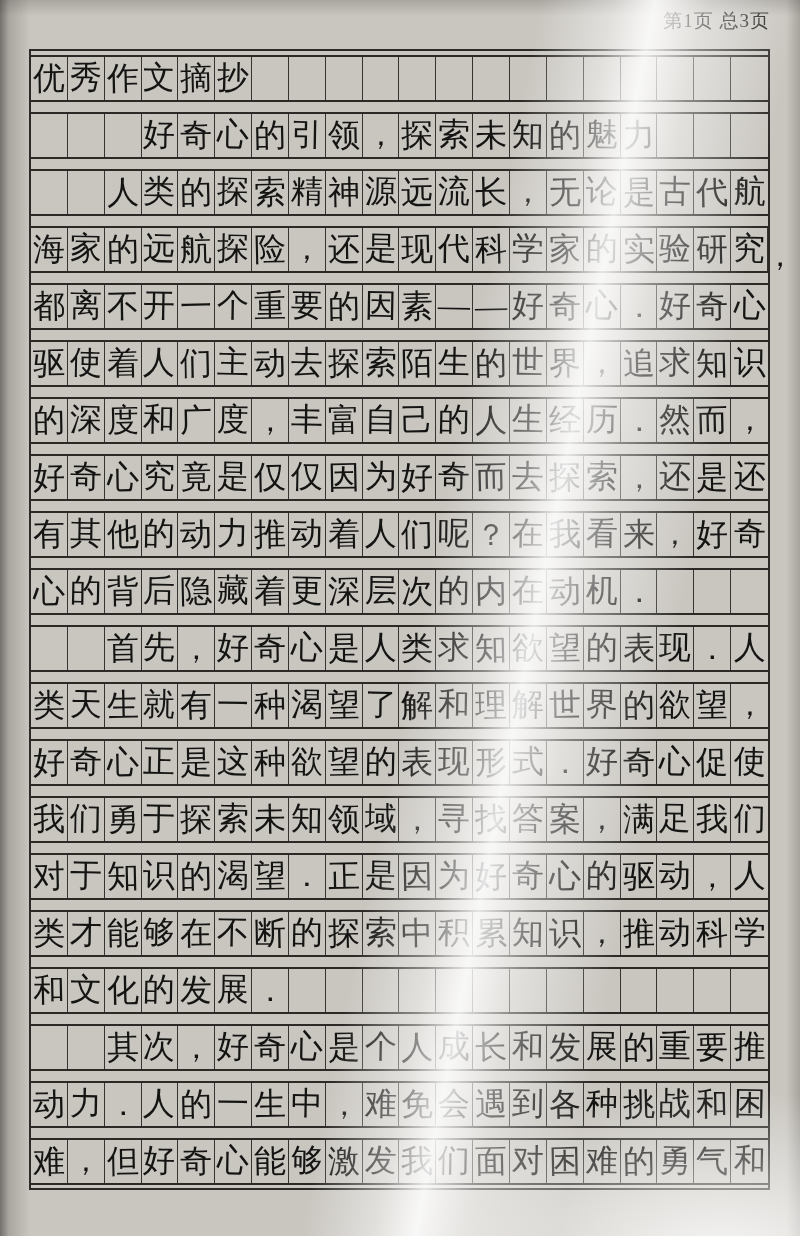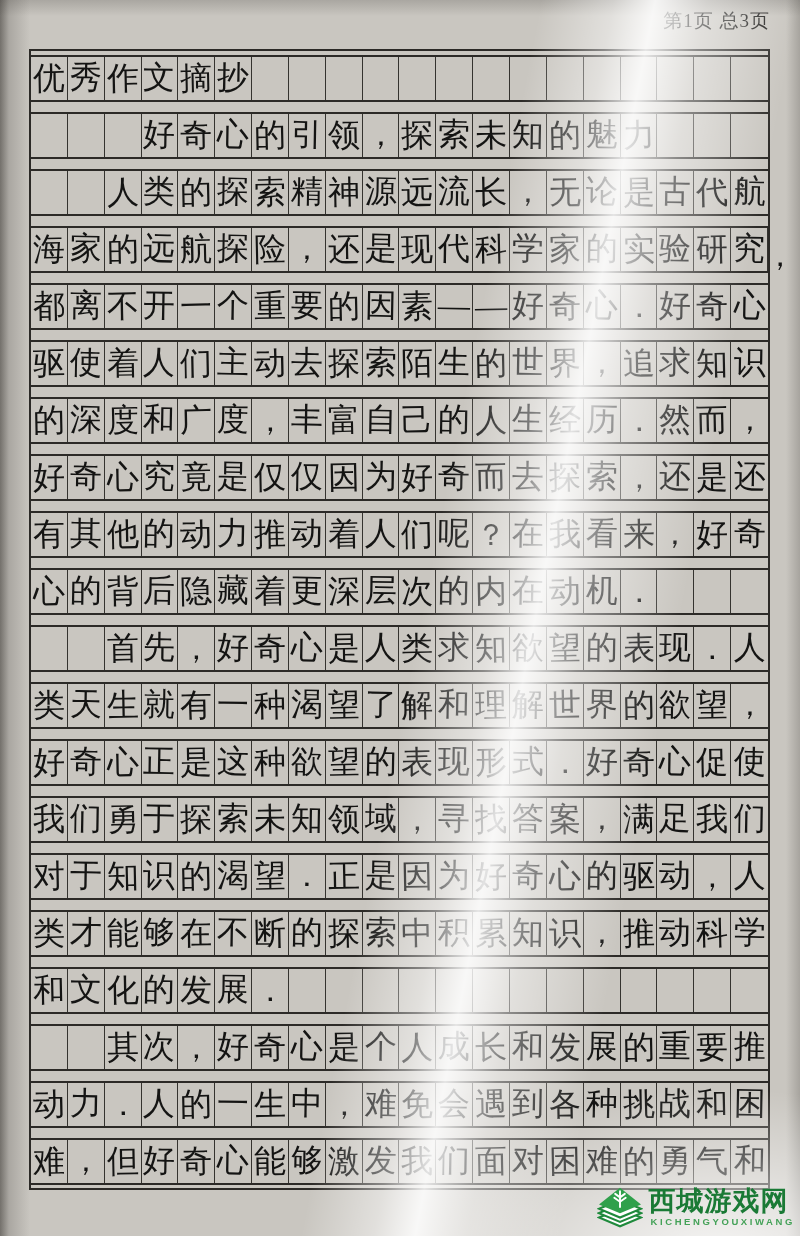--- a/index.html
+++ b/index.html
@@ -1248,33 +1248,14 @@
           <span class="ch">气</span>
         </div>
         <div class="cell">
           <span class="ch">和</span>
         </div>
       </div>
     </div>
 
   <div class="scan-overlay"></div>
 
-  <div class="watermark">
-    <svg class="wm-logo" width="46" height="42" viewBox="0 0 52 48" aria-hidden="true">
-      <path d="M26 26 L50 36 L26 46 L2 36 Z" fill="#ffffff" stroke="#1f8a3c" stroke-width="2.4"></path>
-      <path d="M26 21 L50 31 L26 41 L2 31 Z" fill="#ffffff" stroke="#1f8a3c" stroke-width="2.4"></path>
-      <path d="M26 16 L50 26 L26 36 L2 26 Z" fill="#ffffff" stroke="#1f8a3c" stroke-width="2.4"></path>
-      <path d="M26 2 L50 21 L26 31 L2 21 Z" fill="#2fa04b"></path>
-      <g stroke="#ffffff" stroke-width="2.2" fill="none" stroke-linecap="round">
-        <path d="M26 6 L26 24"></path>
-        <path d="M26 13 L20.5 9"></path>
-        <path d="M26 13 L31.5 9"></path>
-        <path d="M26 18 L19.5 13.5"></path>
-        <path d="M26 18 L32.5 13.5"></path>
-      </g>
-    </svg>
-    <div class="wm-text">
-      <span class="wm-title">西城游戏网</span>
-      <span class="wm-subtitle">KICHENGYOUXIWANG</span>
-    </div>
-  </div>
 
 </div>
 
 </body></html>

